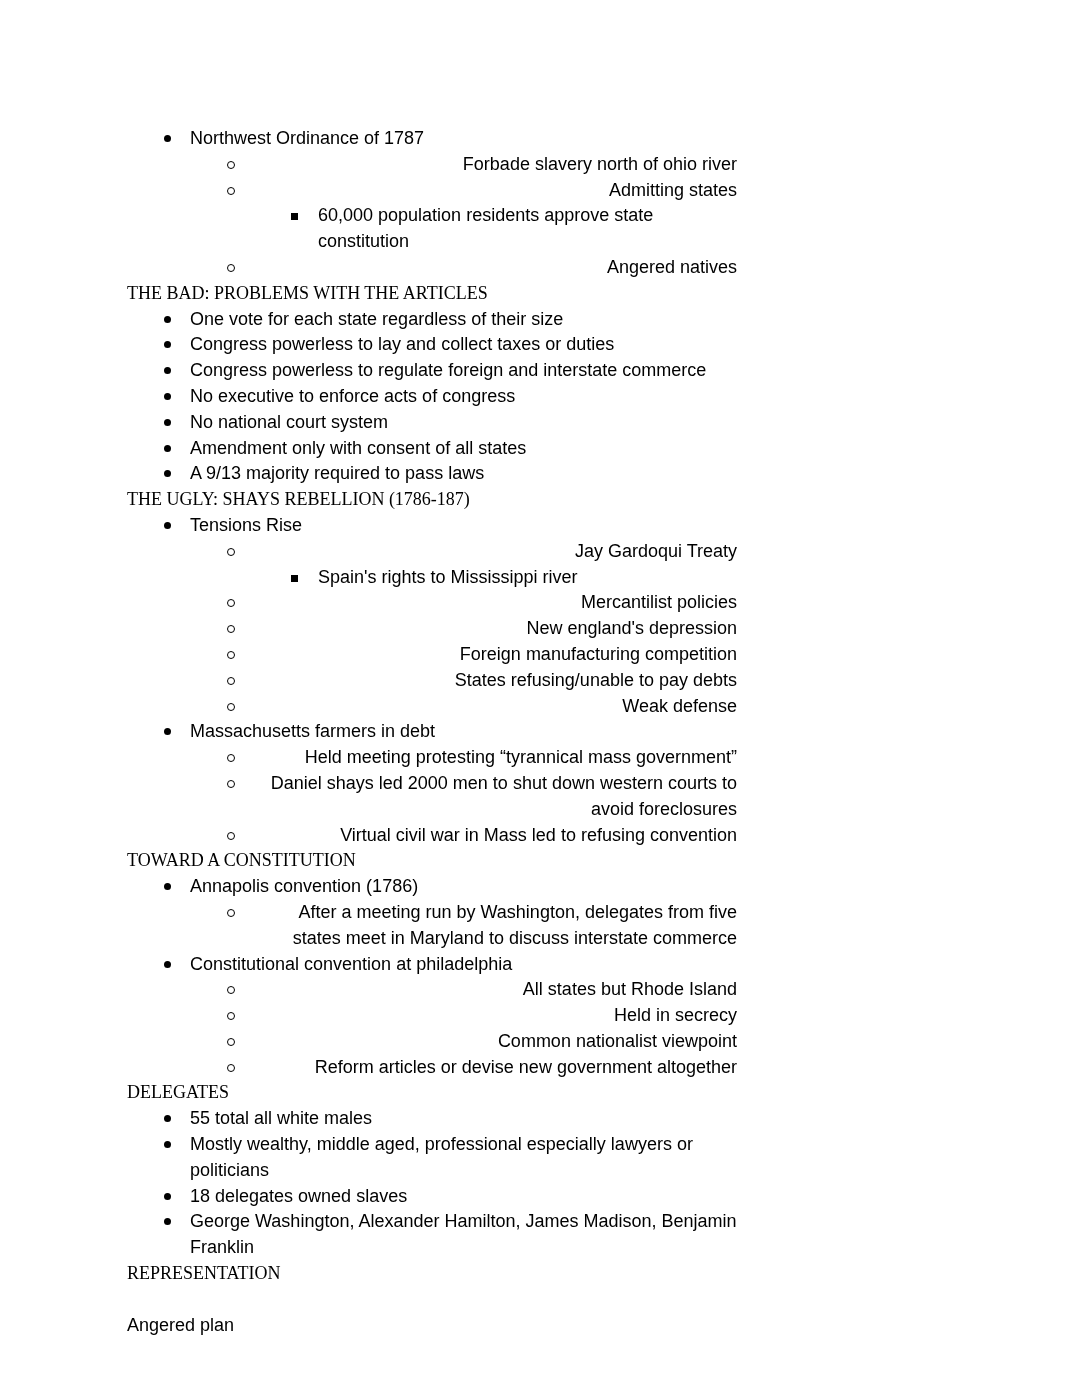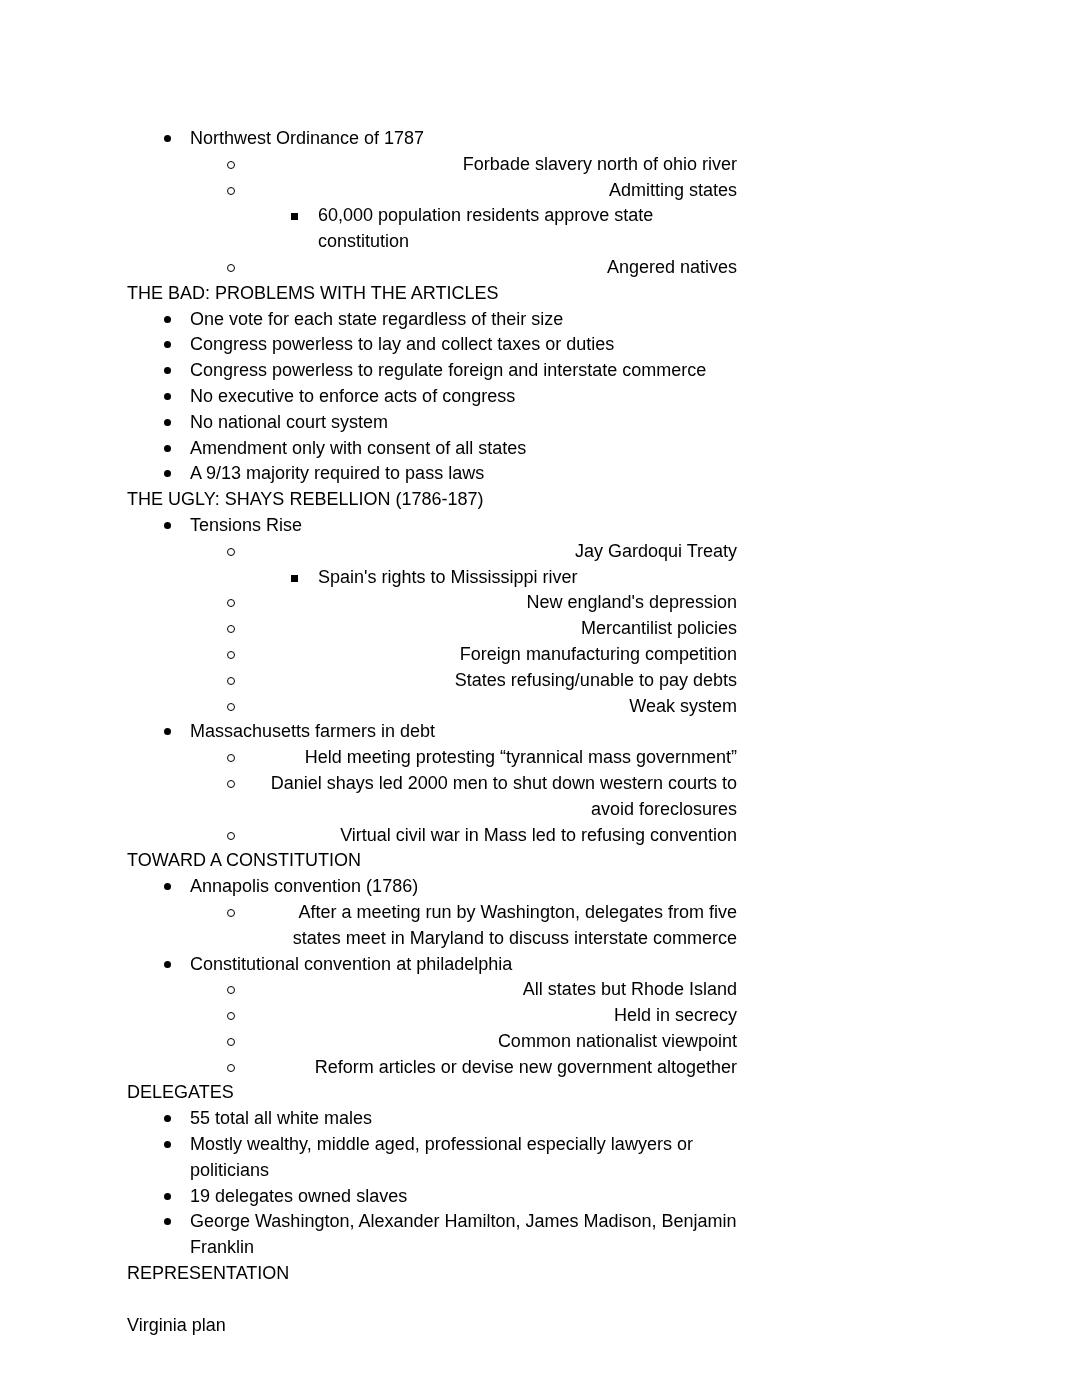--- a/index.html
+++ b/index.html
@@ -18,21 +18,21 @@
   .doc {
     padding: 126px 127px 0 127px;
     box-sizing: border-box;
     width: 864px;
   }
   .line {
     position: relative;
     line-height: 25.8px;
     min-height: 25.8px;
   }
-  .h   { padding-left: 0; }
+  .h   { padding-left: 0; font-family: Liberation Serif, serif; }
   .p   { padding-left: 0; }
   .l1  { padding-left: 63px; }
   .l2  { padding-left: 128px; text-align: right; }
   .l3  { padding-left: 191px; }
   .spacer { height: 25.8px; }
 
   .marker {
     position: absolute;
     top: 9px;
     display: block;
@@ -77,25 +77,25 @@
   <div class="line l1"><span class="marker m1"></span><span class="txt">No executive to enforce acts of congress</span></div>
   <div class="line l1"><span class="marker m1"></span><span class="txt">No national court system</span></div>
   <div class="line l1"><span class="marker m1"></span><span class="txt">Amendment only with consent of all states</span></div>
   <div class="line l1"><span class="marker m1"></span><span class="txt">A 9/13 majority required to pass laws</span></div>
 
   <div class="line h"><span class="txt">THE UGLY: SHAYS REBELLION (1786-187)</span></div>
 
   <div class="line l1"><span class="marker m1"></span><span class="txt">Tensions Rise</span></div>
   <div class="line l2"><span class="marker m2"></span><span class="txt">Jay Gardoqui Treaty</span></div>
   <div class="line l3"><span class="marker m3"></span><span class="txt">Spain's rights to Mississippi river</span></div>
+  <div class="line l2"><span class="marker m2"></span><span class="txt">Mercantilist policies</span></div>
   <div class="line l2"><span class="marker m2"></span><span class="txt">New england's depression</span></div>
-  <div class="line l2"><span class="marker m2"></span><span class="txt">Mercantilist policies</span></div>
   <div class="line l2"><span class="marker m2"></span><span class="txt">Foreign manufacturing competition</span></div>
   <div class="line l2"><span class="marker m2"></span><span class="txt">States refusing/unable to pay debts</span></div>
-  <div class="line l2"><span class="marker m2"></span><span class="txt">Weak system</span></div>
+  <div class="line l2"><span class="marker m2"></span><span class="txt">Weak defense</span></div>
 
   <div class="line l1"><span class="marker m1"></span><span class="txt">Massachusetts farmers in debt</span></div>
   <div class="line l2"><span class="marker m2"></span><span class="txt">Held meeting protesting “tyrannical mass government”</span></div>
   <div class="line l2"><span class="marker m2"></span><span class="txt">Daniel shays led 2000 men to shut down western courts to avoid foreclosures</span></div>
   <div class="line l2"><span class="marker m2"></span><span class="txt">Virtual civil war in Mass led to refusing convention</span></div>
 
   <div class="line h"><span class="txt">TOWARD A CONSTITUTION</span></div>
 
   <div class="line l1"><span class="marker m1"></span><span class="txt">Annapolis convention (1786)</span></div>
   <div class="line l2"><span class="marker m2"></span><span class="txt">After a meeting run by Washington, delegates from five states meet in Maryland to discuss interstate commerce</span></div>
@@ -103,22 +103,22 @@
   <div class="line l1"><span class="marker m1"></span><span class="txt">Constitutional convention at philadelphia</span></div>
   <div class="line l2"><span class="marker m2"></span><span class="txt">All states but Rhode Island</span></div>
   <div class="line l2"><span class="marker m2"></span><span class="txt">Held in secrecy</span></div>
   <div class="line l2"><span class="marker m2"></span><span class="txt">Common nationalist viewpoint</span></div>
   <div class="line l2"><span class="marker m2"></span><span class="txt">Reform articles or devise new government altogether</span></div>
 
   <div class="line h"><span class="txt">DELEGATES</span></div>
 
   <div class="line l1"><span class="marker m1"></span><span class="txt">55 total all white males</span></div>
   <div class="line l1"><span class="marker m1"></span><span class="txt">Mostly wealthy, middle aged, professional especially lawyers or politicians</span></div>
-  <div class="line l1"><span class="marker m1"></span><span class="txt">19 delegates owned slaves</span></div>
+  <div class="line l1"><span class="marker m1"></span><span class="txt">18 delegates owned slaves</span></div>
   <div class="line l1"><span class="marker m1"></span><span class="txt">George Washington, Alexander Hamilton, James Madison, Benjamin Franklin</span></div>
 
   <div class="line h"><span class="txt">REPRESENTATION</span></div>
 
   <div class="line spacer"></div>
 
-  <div class="line p"><span class="txt">Virginia plan</span></div>
+  <div class="line p"><span class="txt">Angered plan</span></div>
 
 </div>
 
 </body></html>

